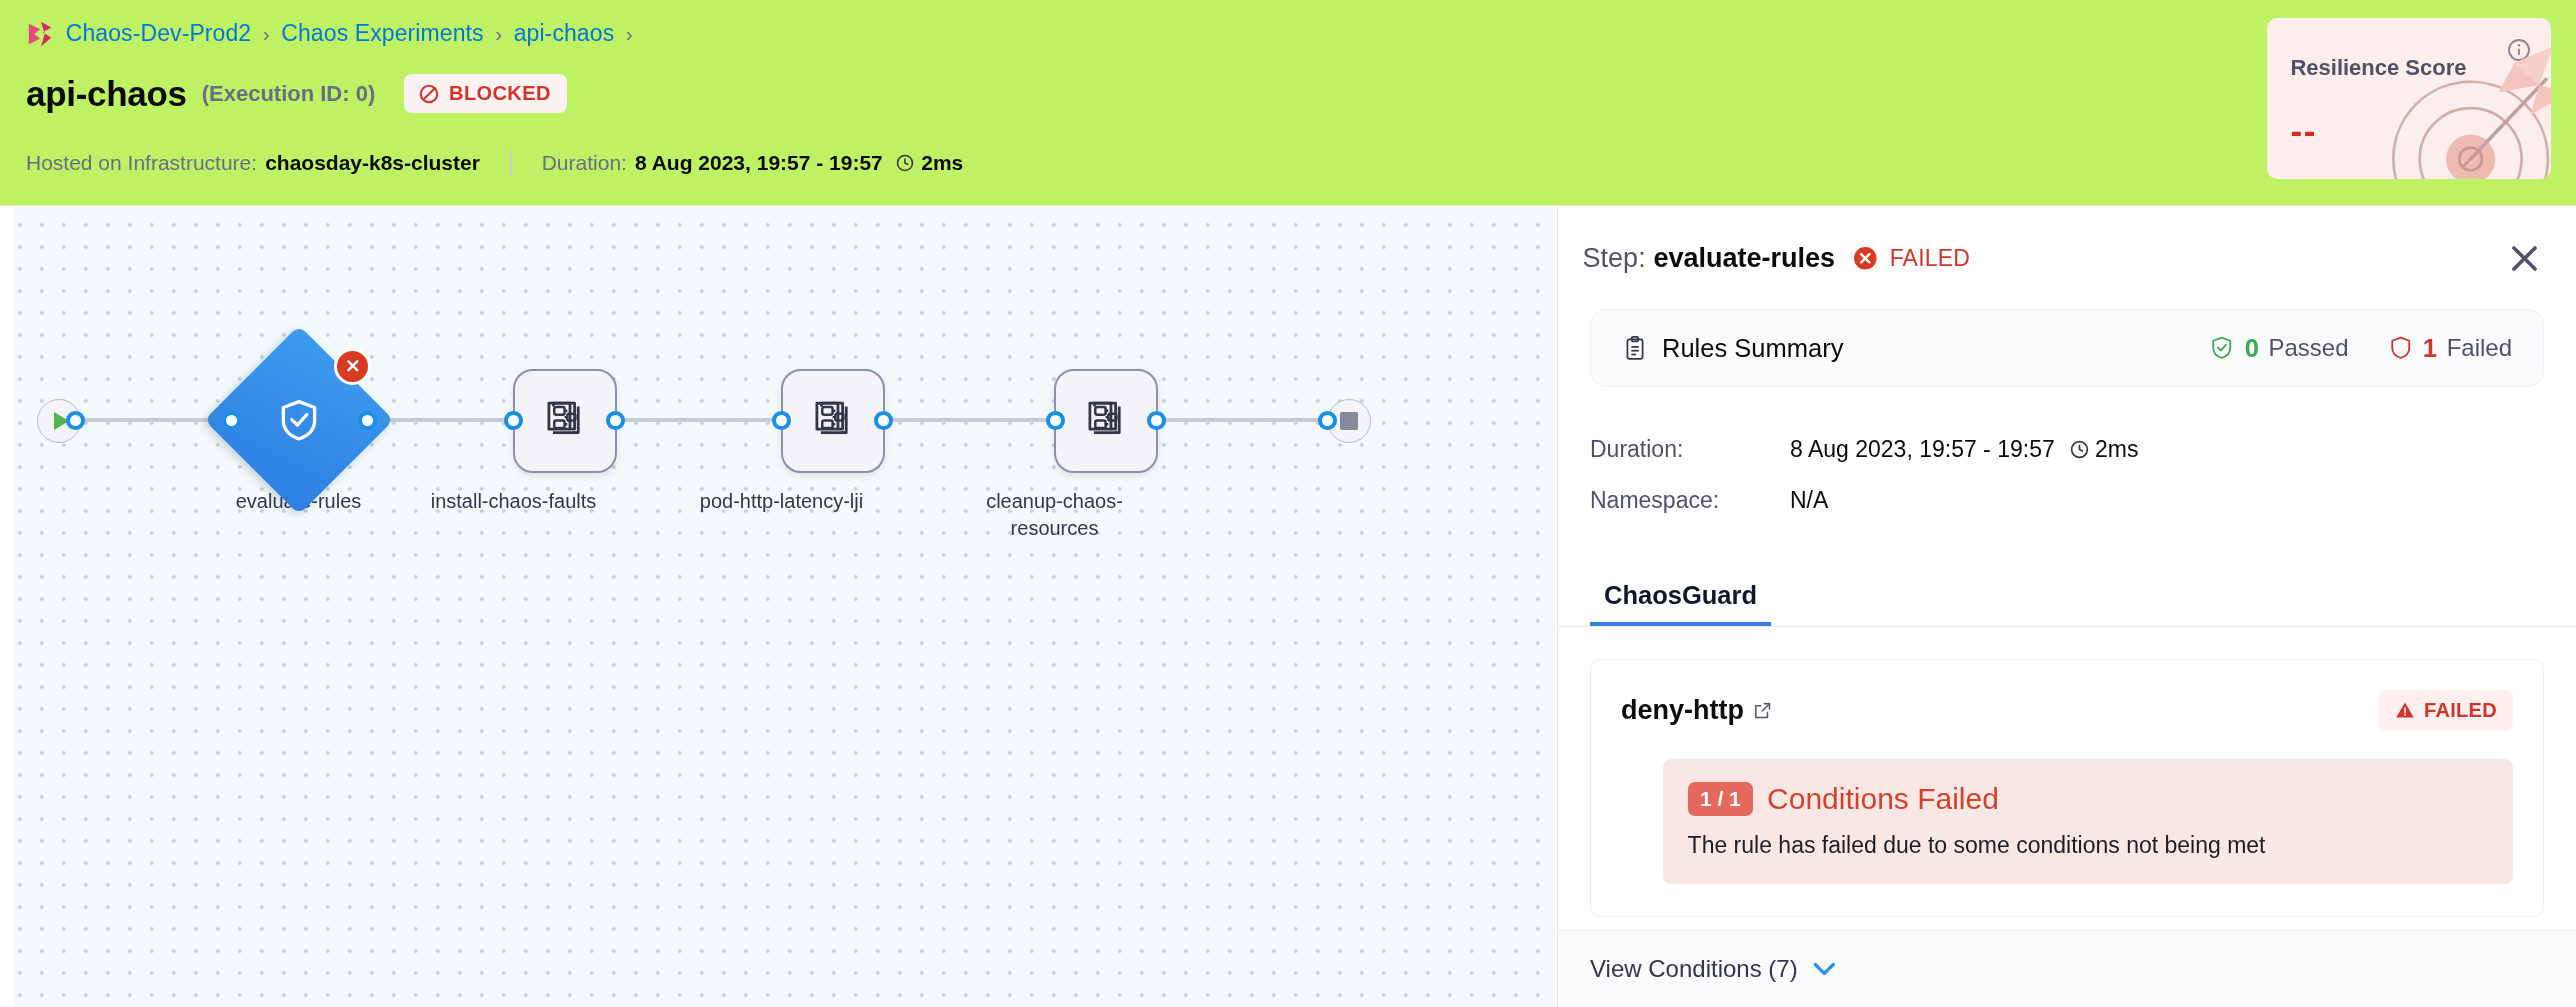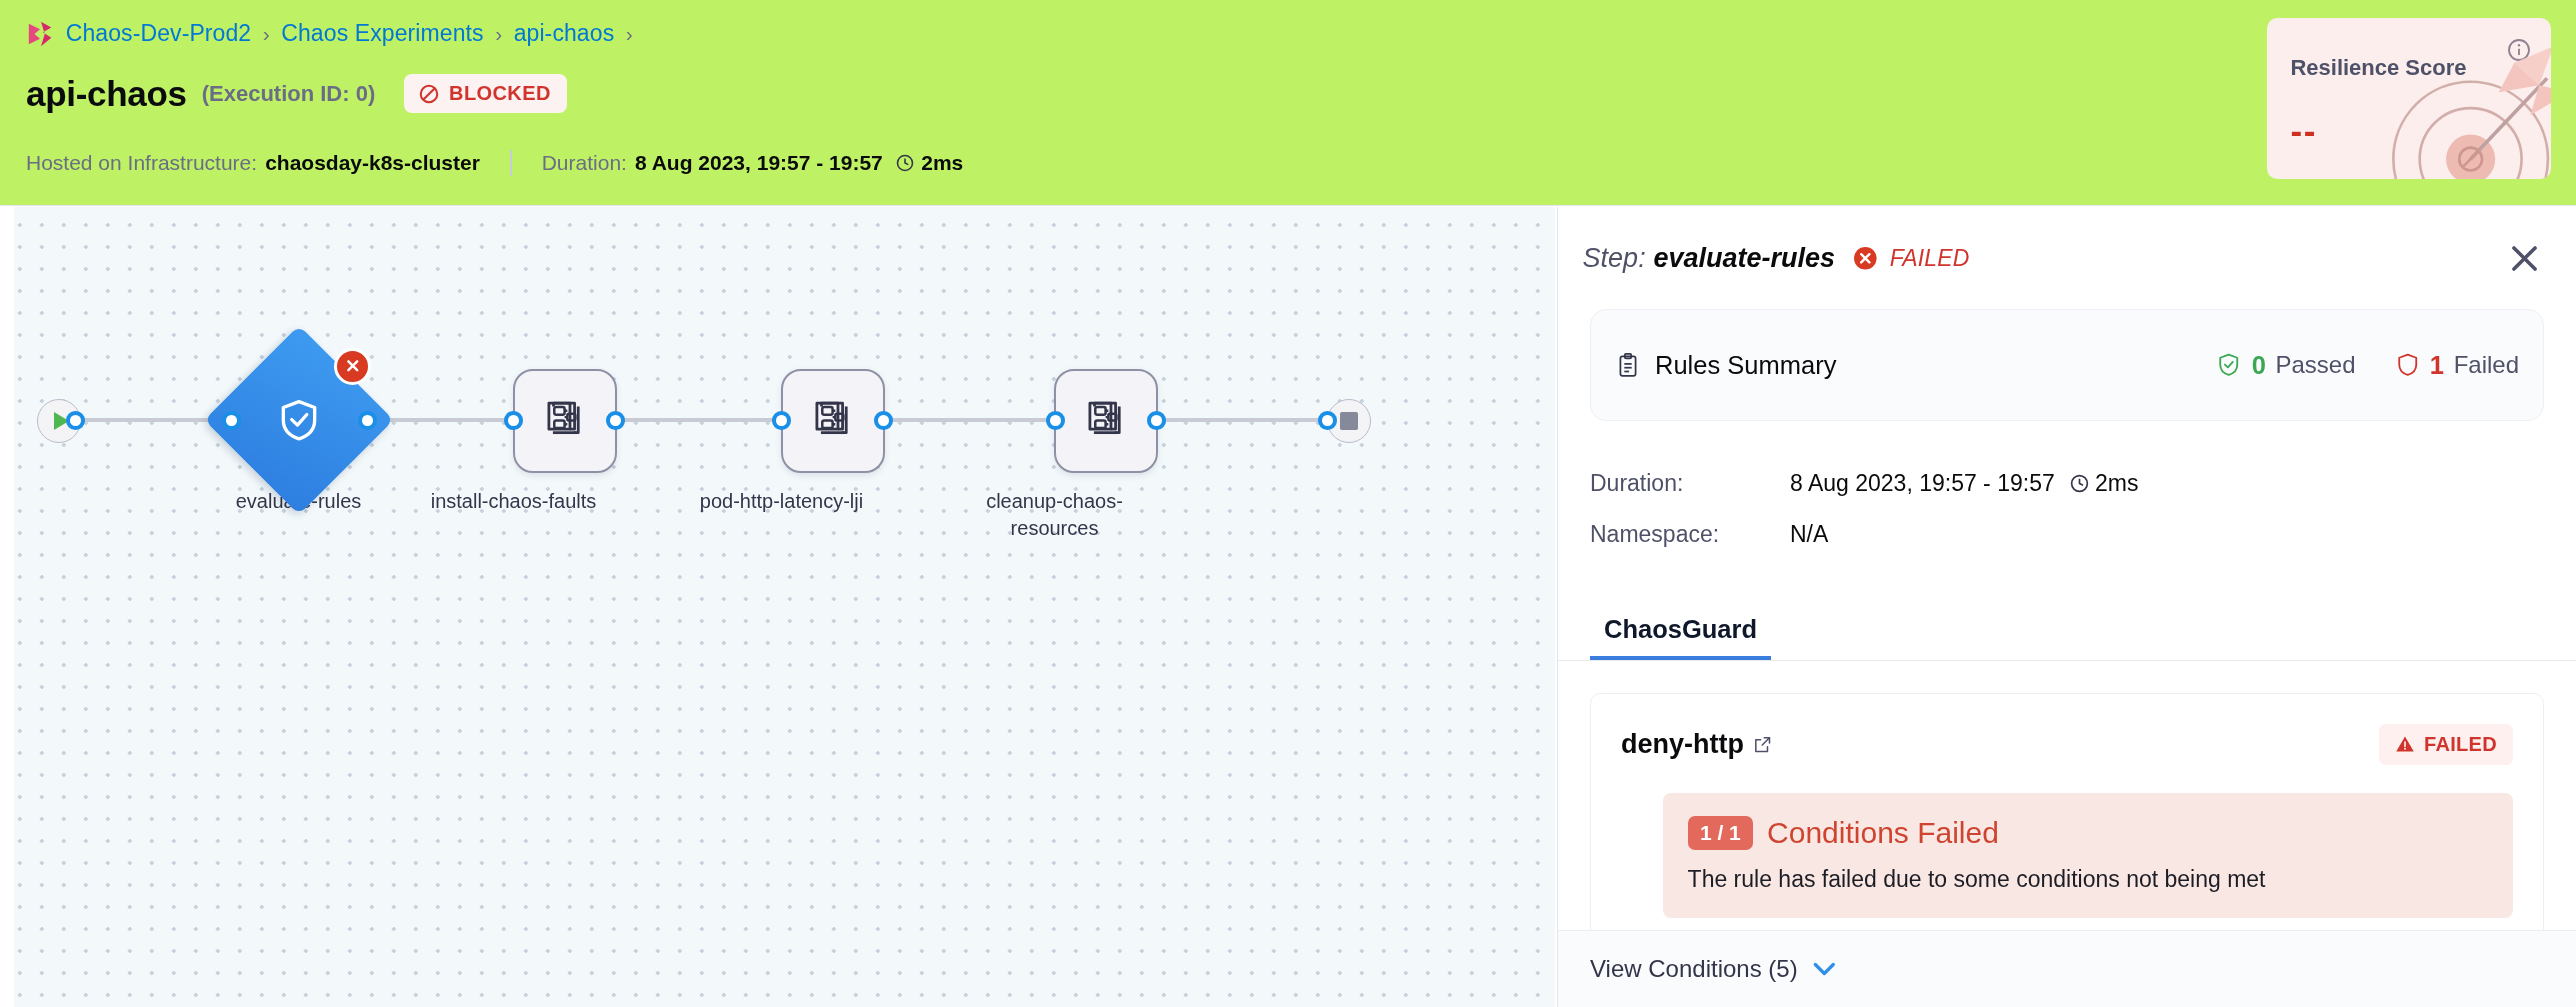--- a/index.html
+++ b/index.html
@@ -280,47 +280,46 @@
     border-left: 1.8px solid #e4e6ef;
     overflow: hidden;
   }
 
   .panel-head {
     position: relative;
     height: 102px;
     display: flex;
     align-items: center;
     padding: 0 32px 0 24.6px;
-    font-style: italic;
   }
   .panel-head-title {
     display: flex;
     align-items: center;
     gap: 12.3px;
   }
   .ph-step { font-size: 27px; color: #4f5168; font-weight: 400; }
   .ph-name { font-size: 27px; color: #0b0b0d; font-weight: 700; margin-left: -4.4px;}
   .ph-failed-icon { width: 24.6px; height: 24.6px; display:block; margin-left: 5.3px;}
   .ph-failed { font-size: 23px; color: #d0342c; font-weight: 400; letter-spacing: 0.2px;}
   .panel-close {
     position: absolute;
     right: 32px; top: 32px;
     width: 39px; height: 39px;
     cursor: pointer;
   }
 
   .rules-summary {
     margin: 0 32px;
-    height: 112px;
+    height: 78px;
     background: #fafbfc;
     border: 0.9px solid #eef0f3;
     border-radius: 16px;
     display: flex;
     align-items: center;
-    padding: 0 24px;
+    padding: 0 31px;
     box-sizing: border-box;
   }
   .rs-left { display: flex; align-items: center; gap: 14px; }
   .rs-left svg { width: 26px; height: 26px; display:block;}
   .rs-title { font-size: 25.5px; color: #0b0b0d; font-weight: 400; }
   .rs-right { margin-left: auto; display: flex; align-items: center; gap: 39px; }
   .rs-stat { display: flex; align-items: center; gap: 9.7px; }
   .rs-stat svg { width: 25.5px; height: 25.5px; display:block;}
   .rs-num { font-size: 25.5px; font-weight: 700; }
   .rs-num.pass { color: #3aa852; }
@@ -727,21 +726,21 @@
     <div class="cond-box">
       <div class="cond-head">
         <span class="cond-pill">1 / 1</span>
         <span class="cond-title">Conditions Failed</span>
       </div>
       <div class="cond-desc">The rule has failed due to some conditions not being met</div>
     </div>
   </div>
 
   <div class="view-conditions">
-    <span class="vc-text">View Conditions (5)</span>
+    <span class="vc-text">View Conditions (7)</span>
     <span>
       <svg class="vc-chev" viewBox="0 0 24 16" fill="none" stroke="#2f8fe8" stroke-width="3.2" stroke-linecap="round" stroke-linejoin="round">
         <polyline points="3,3.5 12,12.5 21,3.5"></polyline>
       </svg>
     </span>
   </div>
 
 </div>
 
 

